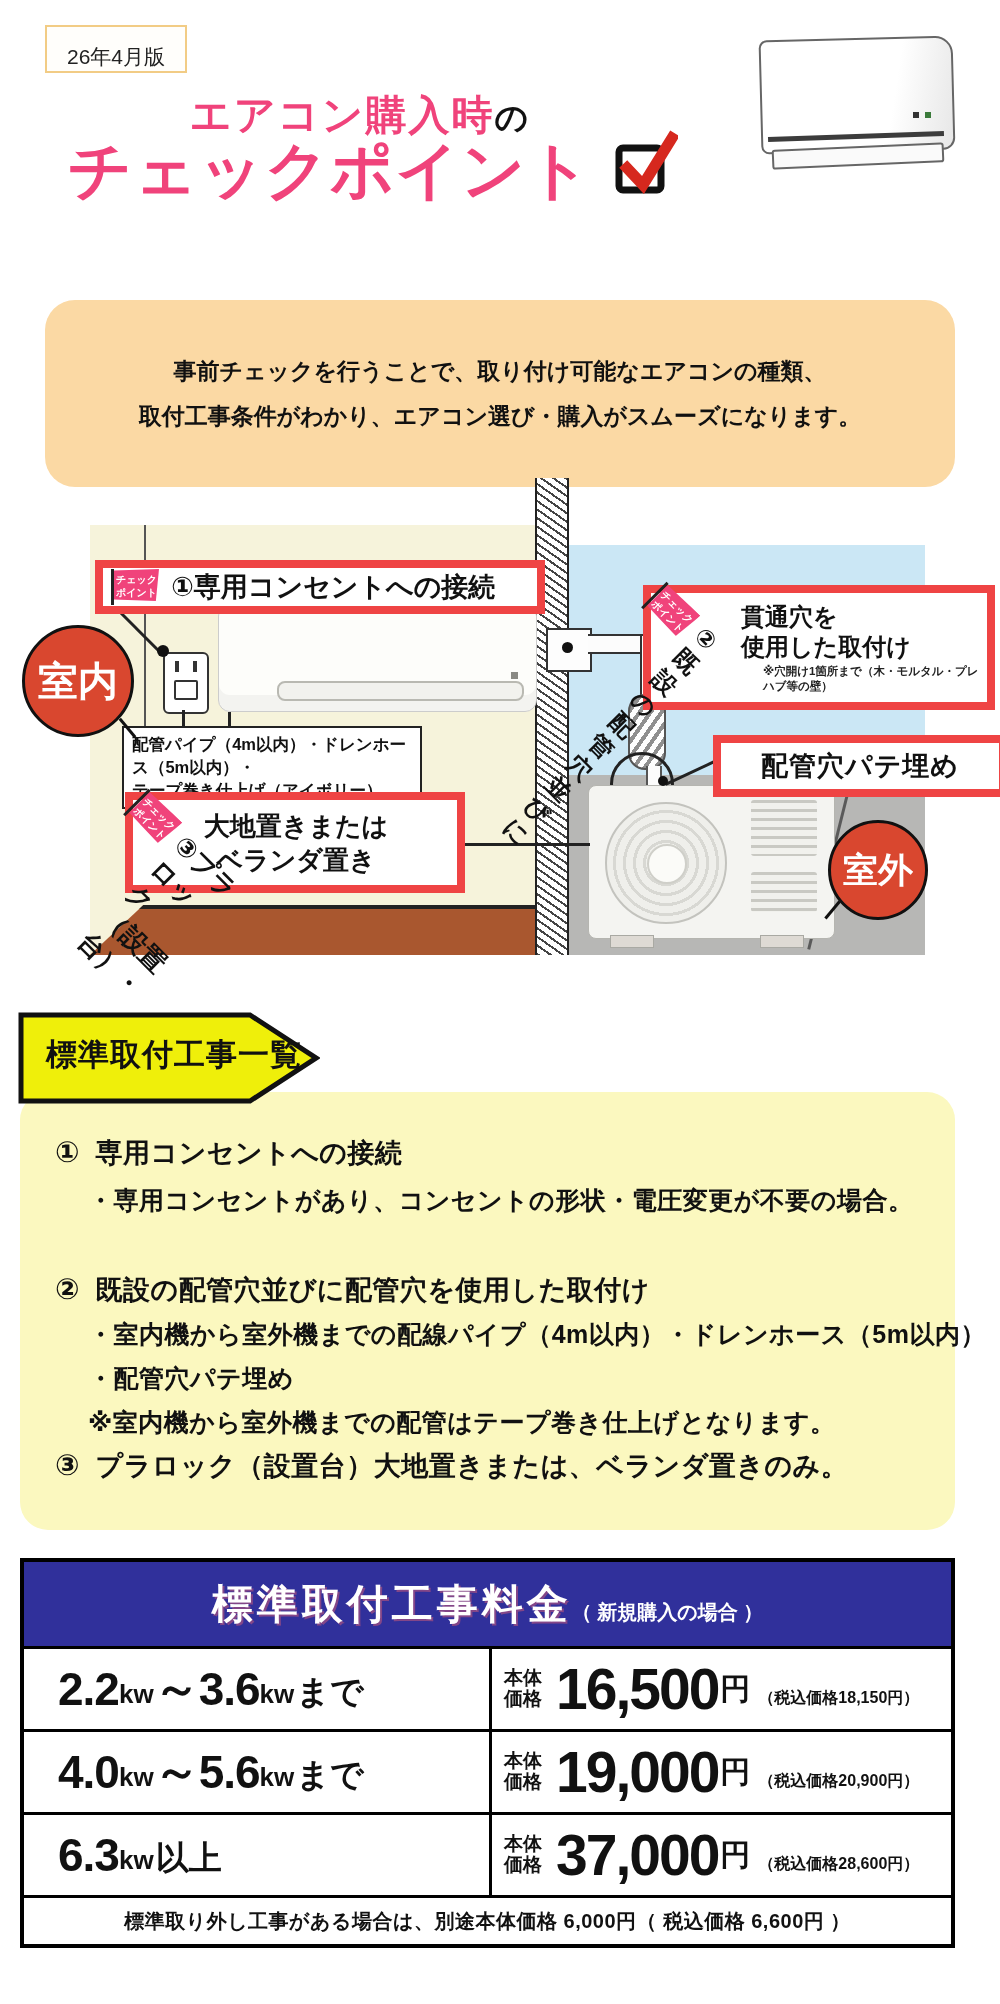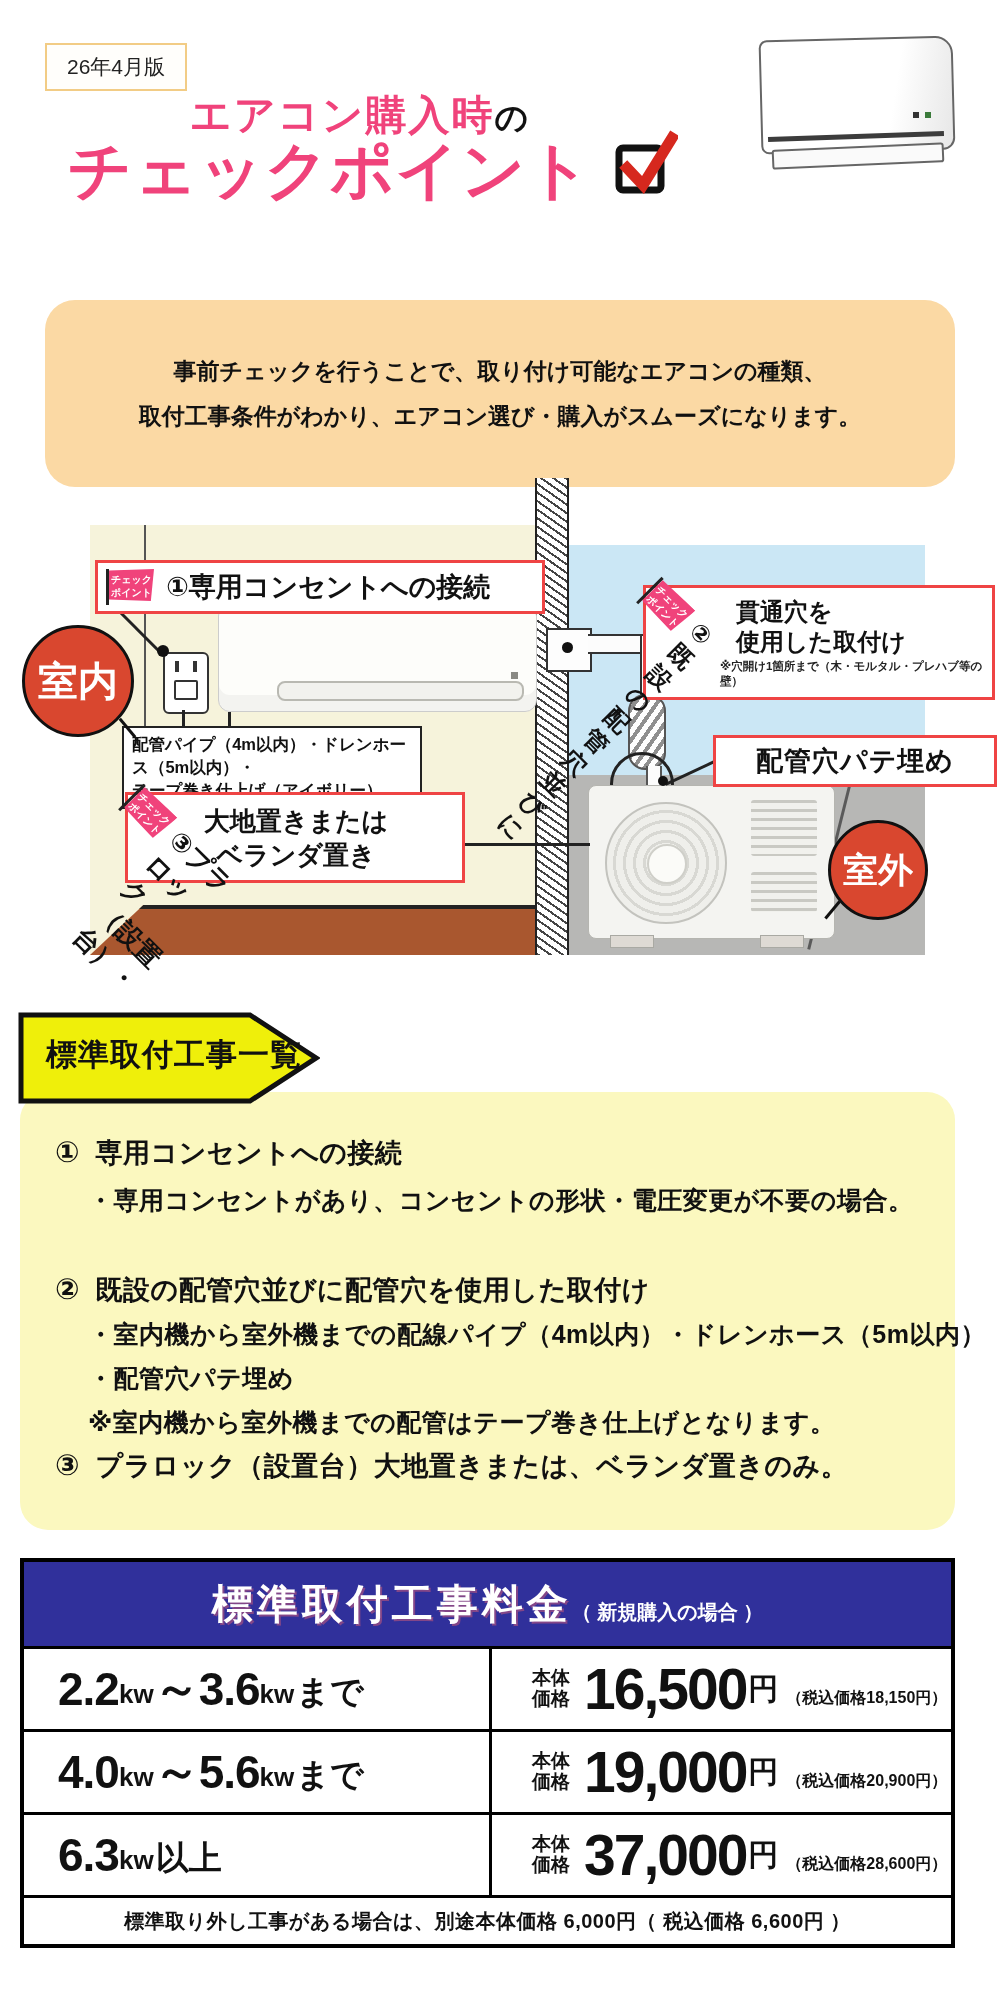--- a/index.html
+++ b/index.html
@@ -5,23 +5,23 @@
   html,body{margin:0;padding:0;}
   body{
     width:1000px;height:2004px;position:relative;overflow:hidden;
     background:#ffffff;color:#111;
     font-family:"Liberation Sans","DejaVu Sans",sans-serif;
   }
   .abs{position:absolute;}
 
   
   .edition-badge{
-    left:45px;top:43px;width:138px;height:44px;
+    left:45px;top:25px;width:138px;height:44px;
     border:2px solid #f2cc85;background:#fffefb;
-    display:flex;align-items:center;justify-content:center;
+    display:flex;align-items:flex-end;justify-content:center;
     font-size:21px;font-weight:500;color:#222;
   }
   .title-line1{left:0;top:88px;width:720px;text-align:center;
     font-size:41px;font-weight:900;color:#f0437b;letter-spacing:2px;}
   .title-line1 .particle{color:#111;font-size:33px;font-weight:900;}
   .title-line2{left:0;top:128px;width:660px;text-align:center;
     font-size:63px;font-weight:900;color:#f0437b;letter-spacing:1px;}
   .check-icon{left:612px;top:130px;width:66px;height:66px;}
 
   
@@ -96,27 +96,27 @@
 
   
   .place-badge{border-radius:50%;background:#d9472f;border:3px solid #111;color:#ffffff;
     font-weight:900;display:flex;align-items:center;justify-content:center;}
   .badge-indoor{left:22px;top:155px;width:106px;height:106px;font-size:40px;}
   .badge-outdoor{left:828px;top:350px;width:94px;height:94px;font-size:35px;}
   .badge-indoor::after{content:"";position:absolute;right:2px;bottom:-6px;width:3px;height:24px;background:#111;transform:rotate(-40deg);}
   .badge-outdoor::after{content:"";position:absolute;left:0px;bottom:-4px;width:3px;height:22px;background:#111;transform:rotate(40deg);}
 
   
-  .callout{background:#fff;border:3px solid #ef4444;}
+  .callout{background:#fff;border:8px solid #ef4444;}
   .co1{left:95px;top:90px;width:450px;height:54px;display:flex;align-items:center;gap:10px;padding-left:8px;box-sizing:border-box;
     font-size:27px;font-weight:900;}
   .co2{left:643px;top:115px;width:352px;padding:6px 8px 8px 8px;box-sizing:border-box;}
   .co2 .l1{display:flex;align-items:flex-start;gap:8px;font-size:24px;font-weight:900;line-height:30px;}
   .co2 .ln{padding-left:82px;font-size:24px;font-weight:900;line-height:30px;}
-  .co2 .note{padding-left:66px;font-size:11.5px;font-weight:700;margin-top:2px;color:#222;}
+  .co2 .note{padding-left:104px;font-size:11.5px;font-weight:700;margin-top:2px;color:#222;}
   .pipe-note{left:122px;top:256px;width:300px;background:#fff;border:2px solid #222;padding:5px 8px;box-sizing:border-box;
     font-size:16.5px;font-weight:900;line-height:23px;}
   .putty{left:713px;top:265px;width:278px;height:46px;display:flex;align-items:center;justify-content:center;
     font-size:27px;font-weight:900;letter-spacing:1px;}
   .co3{left:125px;top:322px;width:340px;padding:6px 6px 8px 8px;box-sizing:border-box;}
   .co3 .l1{display:flex;align-items:flex-start;gap:8px;font-size:26px;font-weight:900;line-height:34px;}
   .co3 .ln{text-align:center;font-size:26px;font-weight:900;line-height:34px;}
 
   
   .cp-flag{position:relative;width:50px;height:40px;flex:0 0 auto;}
@@ -149,21 +149,21 @@
   .s2c{left:88px;top:1406px;}
   .it3{left:55px;top:1448px;}
 
   
   .ptable{left:20px;top:1558px;width:935px;border:4px solid #000;box-sizing:border-box;background:#fff;}
   .pt-header{height:84px;background:#30309b;display:flex;align-items:center;justify-content:center;gap:0;}
   .pt-title{color:#fff;font-size:41px;font-weight:900;letter-spacing:4px;text-shadow:2px 2px 0 rgba(200,90,120,0.55);}
   .pt-suffix{color:#fff;font-size:20px;font-weight:900;padding-top:16px;}
   .pt-row{height:80px;border-top:3px solid #000;display:flex;align-items:stretch;}
   .pt-left{width:468px;border-right:3px solid #000;display:flex;align-items:center;padding-left:34px;box-sizing:border-box;}
-  .pt-right{flex:1;display:flex;align-items:center;padding-left:40px;box-sizing:border-box;}
+  .pt-right{flex:1;display:flex;align-items:center;padding-left:12px;box-sizing:border-box;}
   .kw-big{font-size:46px;font-weight:900;letter-spacing:-1px;}
   .kw-small{font-size:26px;font-weight:900;padding-top:10px;}
   .kw-sfx{font-size:33px;font-weight:900;padding-top:6px;margin-left:2px;}
   .pr-label{font-size:19px;font-weight:900;line-height:1.1;margin-right:14px;text-align:left;}
   .pr-price{font-size:57px;font-weight:900;letter-spacing:-2px;}
   .pr-yen{font-size:30px;font-weight:900;margin-left:2px;}
   .pr-tax{font-size:16px;font-weight:900;margin-left:8px;padding-top:18px;white-space:nowrap;}
   .pt-footer{height:46px;border-top:3px solid #000;display:flex;align-items:center;justify-content:center;
     font-size:20px;font-weight:900;letter-spacing:0.5px;}
 </style>

